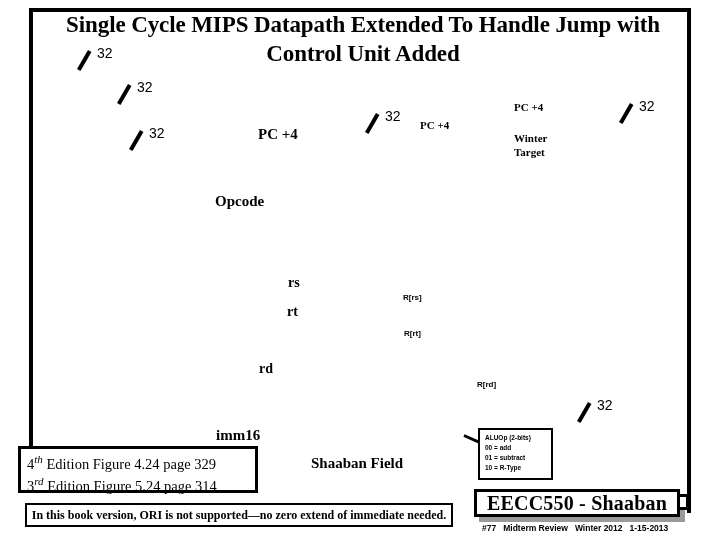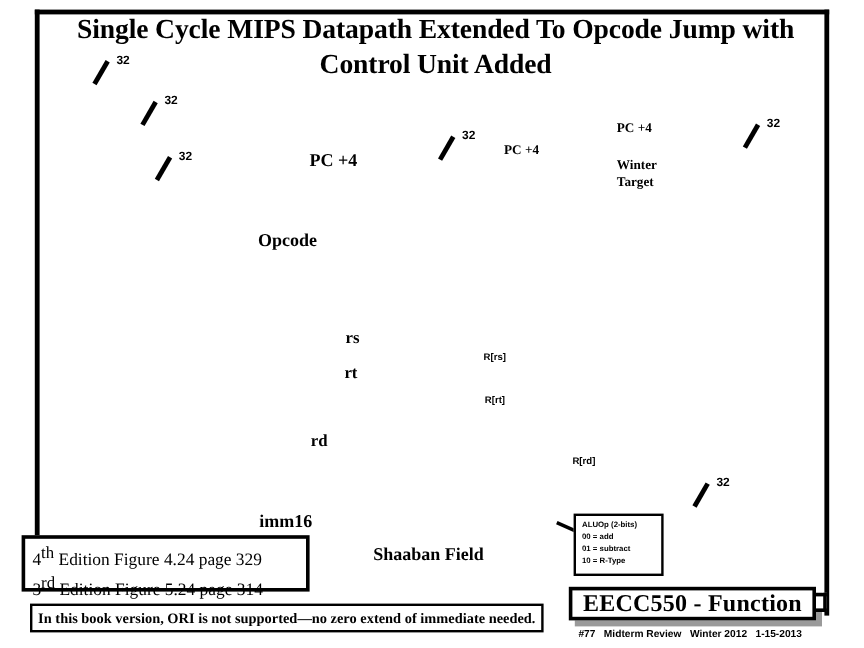--- a/index.html
+++ b/index.html
@@ -65,22 +65,22 @@
     width: 4px;
     height: 22px;
     background: #000;
     transform: rotate(30deg);
     transform-origin: top left;
   }
   .bus .bus-label {
     position: absolute;
     left: 9px;
     top: -5px;
-    font-size: 10px;
-    font-weight: bold;
+    font-size: 14px;
+    font-weight: normal;
     font-family: "Liberation Sans", sans-serif;
   }
 
   
   .lbl {
     position: absolute;
     font-weight: bold;
     white-space: nowrap;
   }
   .lbl-lg   { font-size: 15px; }
@@ -99,21 +99,21 @@
   }
 
   .ref-box {
     left: 18px; top: 446px;
     width: 240px; height: 47px;
     padding: 3px 6px 0 6px;
     font-size: 14.5px;
     font-weight: normal;
     line-height: 1.42;
   }
-  .ref-box sup { font-size: 14px; }
+  .ref-box sup { font-size: 11px; font-style: italic; }
 
   .note-box {
     left: 25px; top: 503px;
     width: 428px; height: 24px;
     border-width: 2px;
     display: flex;
     align-items: center;
     justify-content: center;
     font-size: 12px;
     font-weight: bold;
@@ -193,21 +193,21 @@
 </style>
 </head>
 <body>
 
 <div class="slide">
 
   <div class="frame-top"></div>
   <div class="frame-left"></div>
   <div class="frame-right"></div>
 
-  <div class="title">Single Cycle MIPS Datapath Extended To Opcode Jump with Control Unit Added</div>
+  <div class="title">Single Cycle MIPS Datapath Extended To Handle Jump with Control Unit Added</div>
 
   <div class="bus" style="left:88px;  top:50px;">
     <div class="slash"></div>
     <div class="bus-label">32</div>
   </div>
   <div class="bus" style="left:128px; top:84px;">
     <div class="slash"></div>
     <div class="bus-label">32</div>
   </div>
   <div class="bus" style="left:140px; top:130px;">
@@ -257,19 +257,19 @@
   <div class="box aluop-box">
     <div>ALUOp (2-bits)</div>
     <div>00 = add</div>
     <div>01 = subtract</div>
     <div>10 = R-Type</div>
   </div>
 
   <div class="banner-wrap">
     <div class="banner-shadow"></div>
     <div class="banner-tab"></div>
-    <div class="banner">EECC550 - Function</div>
+    <div class="banner">EECC550 - Shaaban</div>
     <div class="banner-sub">
       <span>#77</span><span>Midterm Review</span><span>Winter 2012</span><span>1-15-2013</span>
     </div>
   </div>
 
 </div>
 
 </body></html>

